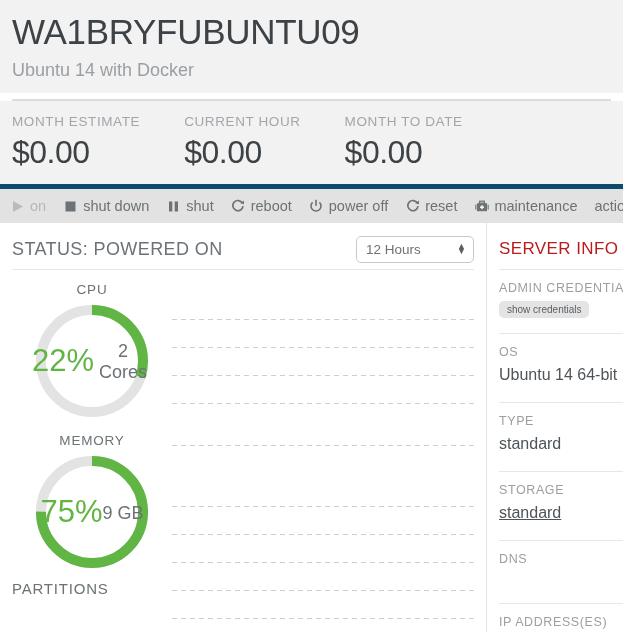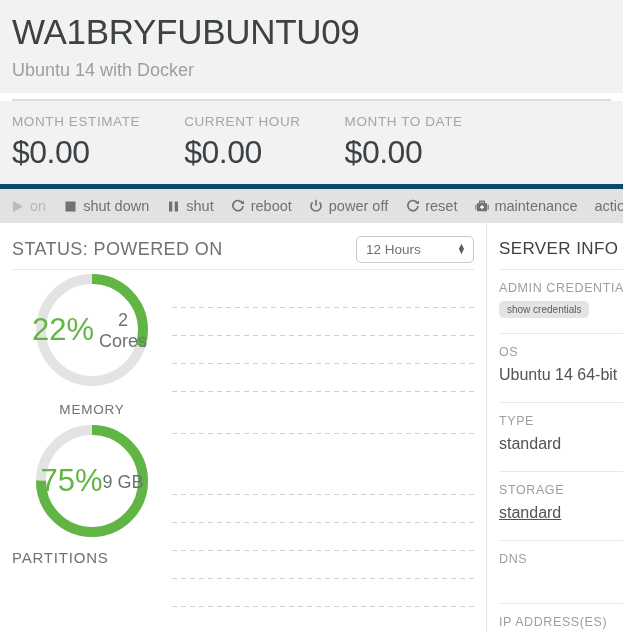--- a/index.html
+++ b/index.html
@@ -231,21 +231,21 @@
   .partitions-title {
     font-size: 15px;
     color: #6c7276;
     letter-spacing: 0.8px;
     margin-top: 8px;
   }
 
   
   .si-title {
     font-size: 17px;
-    color: #404040;
+    color: #b91c1c;
     letter-spacing: 0.4px;
     padding-top: 12px;
     line-height: 28px;
   }
   .si-rule {
     height: 1px;
     background: #e7e7e7;
     margin: 6px 0 0 0;
   }
   .si-block { padding: 9px 0 9px 0; }
@@ -409,20 +409,21 @@
         <div class="gridline" style="top:121px"></div>
         <div class="gridline" style="top:163px"></div>
         <div class="gridline" style="top:224px"></div>
         <div class="gridline" style="top:252px"></div>
         <div class="gridline" style="top:280px"></div>
         <div class="gridline" style="top:308px"></div>
         <div class="gridline" style="top:336px"></div>
       </div>
 
       <div class="gauge-block">
+        <div class="gauge-title">CPU</div>
         <div class="gauge-wrap">
           <svg width="120" height="120" viewBox="0 0 120 120">
             <circle cx="60" cy="60" r="51" fill="none" stroke="#e3e3e3" stroke-width="10"></circle>
             <circle id="arc-cpu" cx="60" cy="60" r="51" fill="none" stroke="#61b544" stroke-width="10" stroke-dasharray="96.13273519984766 224.30971546631122"></circle>
           </svg>
           <div class="gauge-center">
             <div class="gauge-pct">22%</div>
             <div class="gauge-sub">2 Cores</div>
           </div>
         </div>

